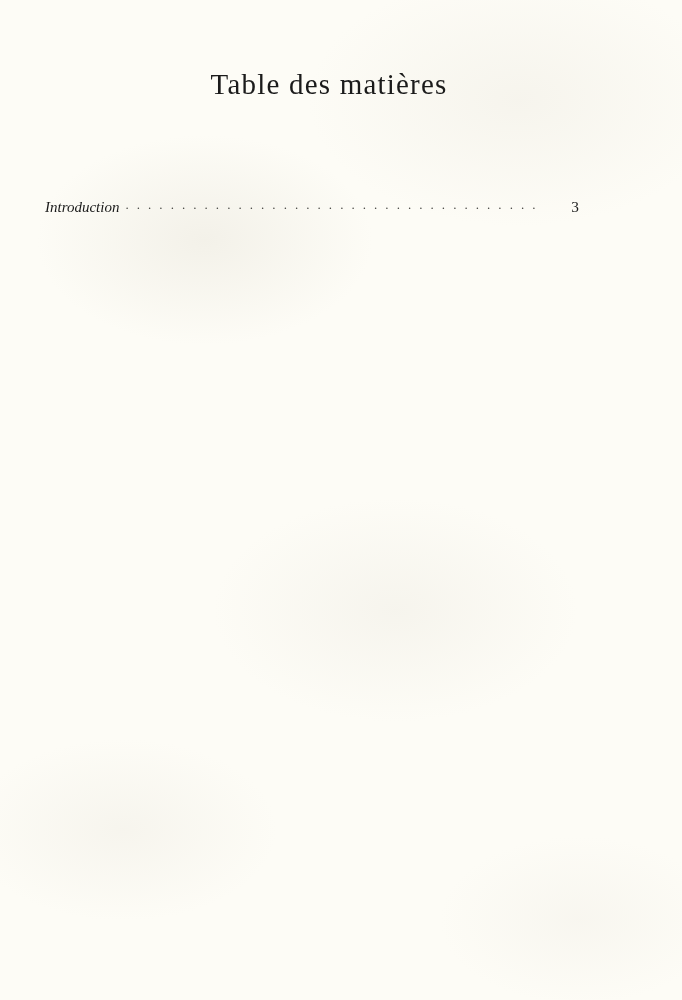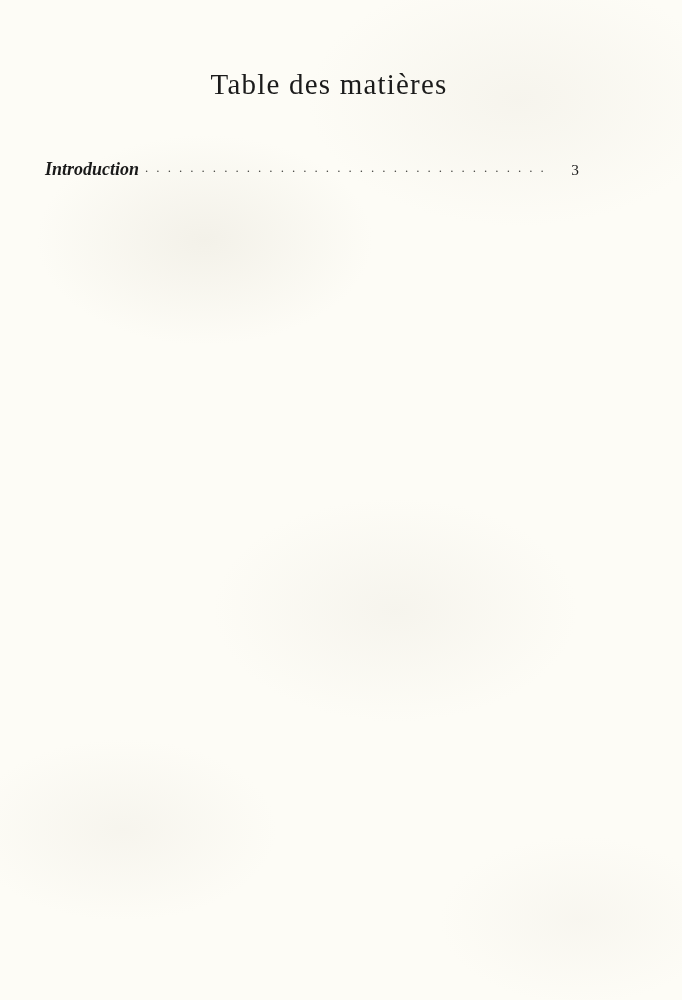--- a/index.html
+++ b/index.html
@@ -88,22 +88,23 @@
   .entry .page {
     flex: 0 0 30px;
     text-align: right;
     font-weight: 400;
   }
 
   
   .entry.level-intro { margin-top: 0; }
   .entry.level-intro > .label {
     font-style: italic;
-    font-weight: 700;
-    font-size: 18px;
+    font-weight: 400;
+    font-size: 15px;
+    margin-top: 40px;
   }
 </style>
 </head>
 <body>
 
 <div class="paper-grain"></div>
 
 <div class="page">
 
   <div class="toc-title">Table des matières</div>

